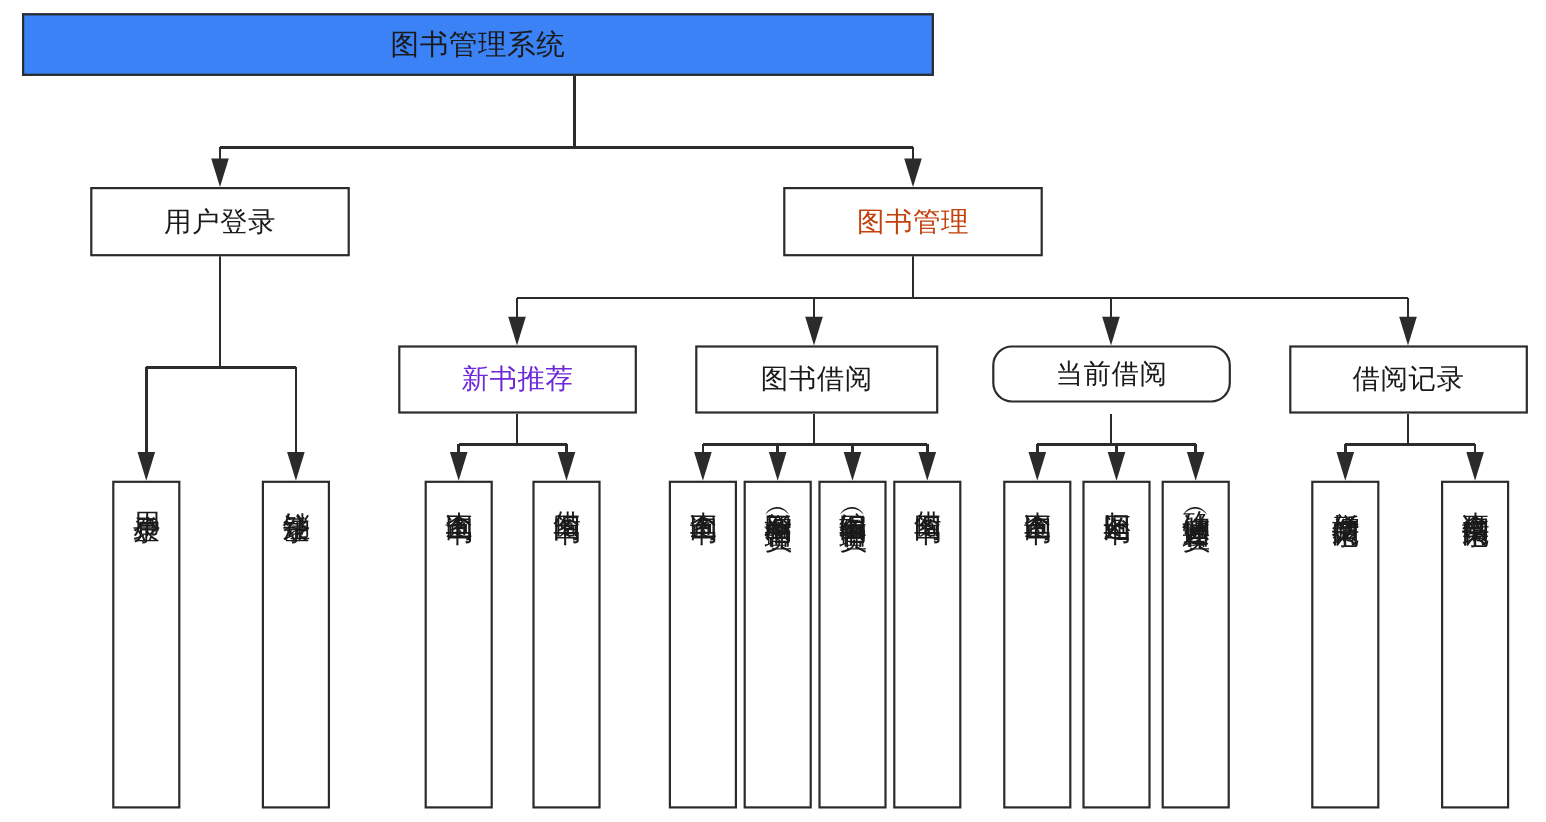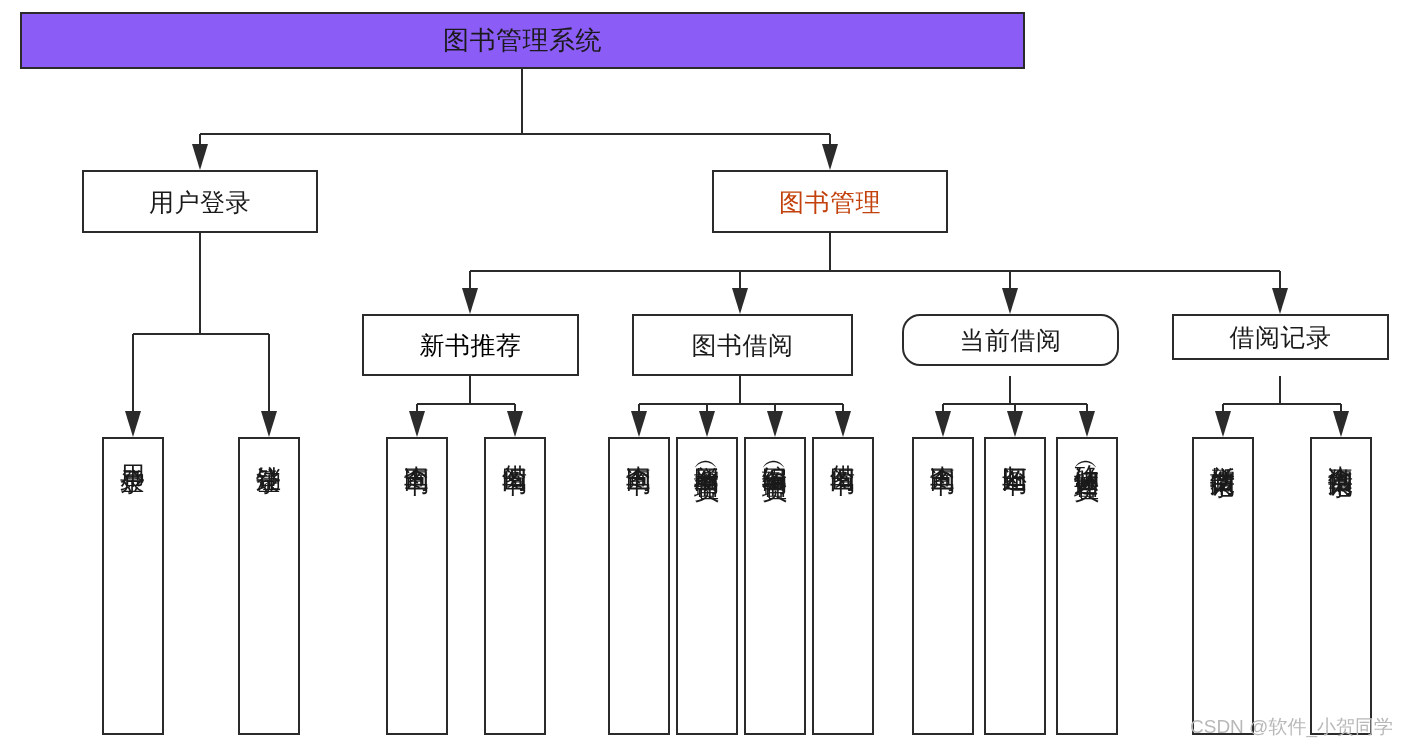--- a/index.html
+++ b/index.html
@@ -124,39 +124,39 @@
         <polygon points="1079,411 1095,411 1087,437" fill="#2b2b2b"></polygon>
         <line x1="1280" y1="376" x2="1280" y2="404" stroke="#2b2b2b" stroke-width="2.5" shape-rendering="crispEdges"></line>
         <line x1="1223" y1="404" x2="1341" y2="404" stroke="#2b2b2b" stroke-width="2.5" shape-rendering="crispEdges"></line>
         <line x1="1223" y1="404" x2="1223" y2="413" stroke="#2b2b2b" stroke-width="2.5" shape-rendering="crispEdges"></line>
         <polygon points="1215,411 1231,411 1223,437" fill="#2b2b2b"></polygon>
         <line x1="1341" y1="404" x2="1341" y2="413" stroke="#2b2b2b" stroke-width="2.5" shape-rendering="crispEdges"></line>
         <polygon points="1333,411 1349,411 1341,437" fill="#2b2b2b"></polygon>
       </g>
   </svg>
   <div id="node-layer">
-      <div class="node-box horizontal root" style="left: 20px; top: 12px; width: 1005px; height: 57px; border-color: rgb(43, 43, 43); background: #8b5cf6;">
+      <div class="node-box horizontal root" style="left: 20px; top: 12px; width: 829px; height: 57px; border-color: rgb(43, 43, 43); background: #3b82f6;">
         <span class="node-label" style="color: rgb(26, 26, 26);">图书管理系统</span>
       </div>
       <div class="node-box horizontal" style="left: 82px; top: 170px; width: 236px; height: 63px; border-color: rgb(43, 43, 43); background: rgb(255, 255, 255);">
         <span class="node-label" style="color: rgb(26, 26, 26);">用户登录</span>
       </div>
       <div class="node-box horizontal" style="left: 712px; top: 170px; width: 236px; height: 63px; border-color: rgb(43, 43, 43); background: rgb(255, 255, 255);">
         <span class="node-label" style="color: #c2410c;">图书管理</span>
       </div>
       <div class="node-box horizontal" style="left: 362px; top: 314px; width: 217px; height: 62px; border-color: rgb(43, 43, 43); background: rgb(255, 255, 255);">
-        <span class="node-label" style="color: #000000;">新书推荐</span>
+        <span class="node-label" style="color: #6d28d9;">新书推荐</span>
       </div>
       <div class="node-box horizontal" style="left: 632px; top: 314px; width: 221px; height: 62px; border-color: rgb(43, 43, 43); background: rgb(255, 255, 255);">
         <span class="node-label" style="color: rgb(26, 26, 26);">图书借阅</span>
       </div>
       <div class="node-box horizontal" style="left: 902px; top: 314px; width: 217px; height: 52px; border-color: rgb(43, 43, 43); background: rgb(255, 255, 255); border-radius: 18px;">
         <span class="node-label" style="color: rgb(26, 26, 26);">当前借阅</span>
       </div>
-      <div class="node-box horizontal" style="left: 1172px; top: 314px; width: 217px; height: 46px; border-color: rgb(43, 43, 43); background: rgb(255, 255, 255);">
+      <div class="node-box horizontal" style="left: 1172px; top: 314px; width: 217px; height: 62px; border-color: rgb(43, 43, 43); background: rgb(255, 255, 255);">
         <span class="node-label" style="color: rgb(26, 26, 26);">借阅记录</span>
       </div>
       <div class="node-box vertical" style="left: 102px; top: 437px; width: 62px; height: 298px; border-color: rgb(43, 43, 43); background: rgb(255, 255, 255);">
         <span class="node-label" style="color: rgb(26, 26, 26);">用户登录</span>
       </div>
       <div class="node-box vertical" style="left: 238px; top: 437px; width: 62px; height: 298px; border-color: rgb(43, 43, 43); background: rgb(255, 255, 255);">
         <span class="node-label" style="color: rgb(26, 26, 26);">注销登录</span>
       </div>
       <div class="node-box vertical" style="left: 386px; top: 437px; width: 62px; height: 298px; border-color: rgb(43, 43, 43); background: rgb(255, 255, 255);">
         <span class="node-label" style="color: rgb(26, 26, 26);">查询图书</span>
@@ -185,14 +185,13 @@
       <div class="node-box vertical" style="left: 1056px; top: 437px; width: 62px; height: 298px; border-color: rgb(43, 43, 43); background: rgb(255, 255, 255);">
         <span class="node-label" style="color: rgb(26, 26, 26);">确认归还（管理员）</span>
       </div>
       <div class="node-box vertical" style="left: 1192px; top: 437px; width: 62px; height: 298px; border-color: rgb(43, 43, 43); background: rgb(255, 255, 255);">
         <span class="node-label" style="color: rgb(26, 26, 26);">新增借阅记录</span>
       </div>
       <div class="node-box vertical" style="left: 1310px; top: 437px; width: 62px; height: 298px; border-color: rgb(43, 43, 43); background: rgb(255, 255, 255);">
         <span class="node-label" style="color: rgb(26, 26, 26);">查询借阅记录</span>
       </div>
     </div>
-  <div class="watermark" style="left: 1190px; top: 714px; color: rgb(184, 184, 184);">CSDN @软件_小贺同学</div>
 </div>
 
 </body></html>

